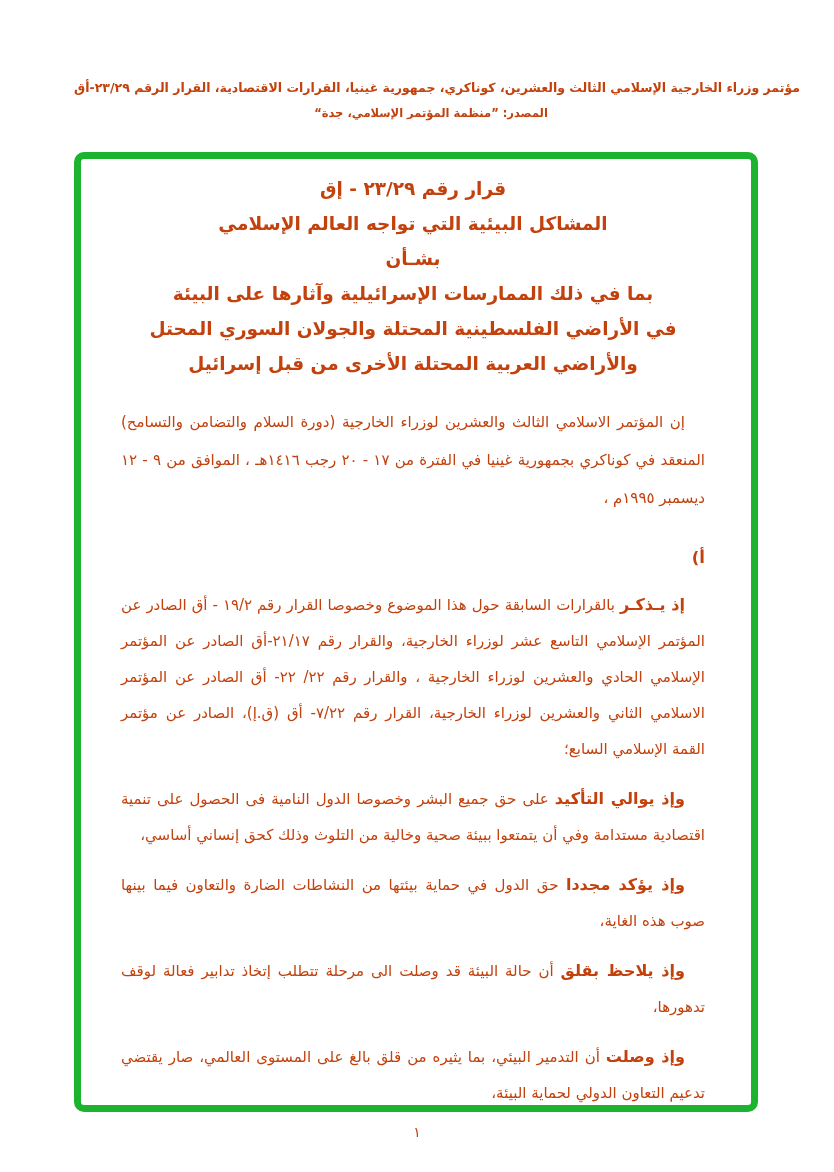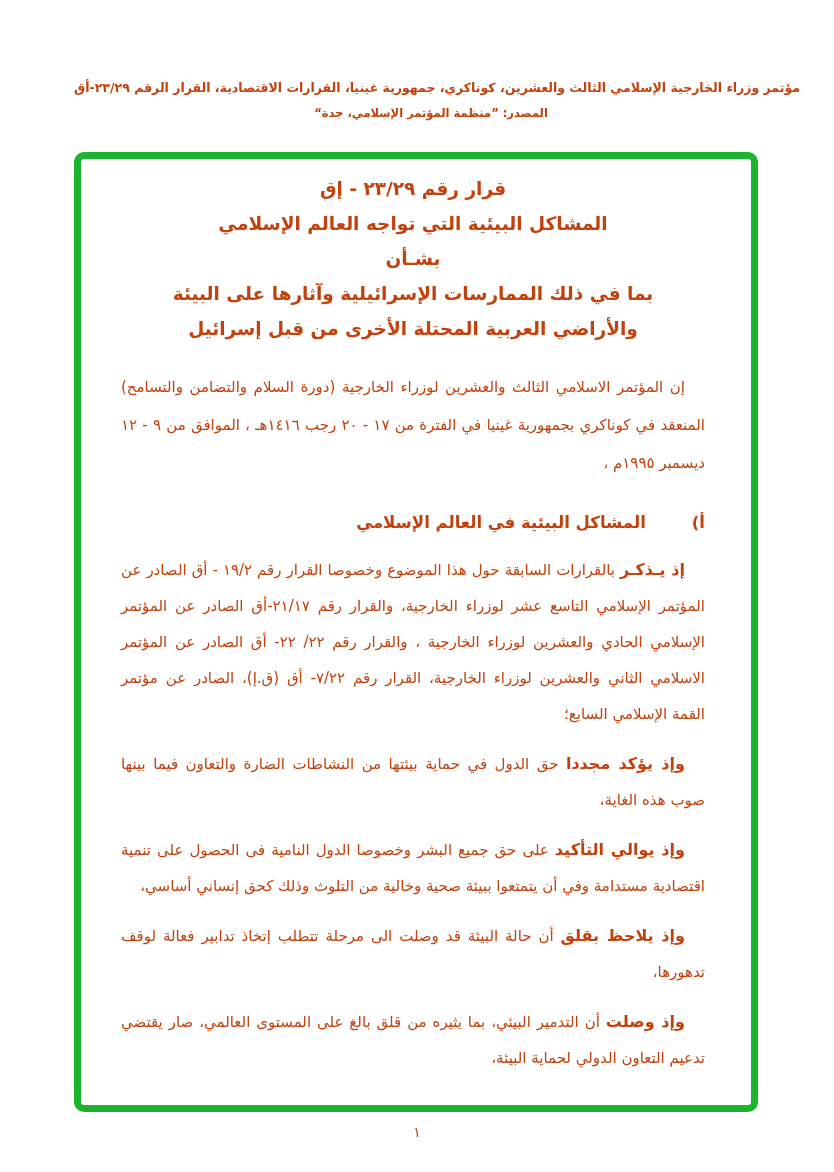--- a/index.html
+++ b/index.html
@@ -104,40 +104,40 @@
 
   <div class="hdr2">المصدر:  ”منظمة المؤتمر الإسلامي، جدة“</div>
 
   <div class="green-box">
 
     <div class="titles">
       <div class="t-line">قرار رقم ٢٣/٢٩ - إق</div>
       <div class="t-line">المشاكل البيئية التي تواجه العالم الإسلامي</div>
       <div class="t-line">بشـأن</div>
       <div class="t-line">بما في ذلك الممارسات الإسرائيلية وآثارها على البيئة</div>
+      <div class="t-line">في الأراضي الفلسطينية المحتلة والجولان السوري المحتل</div>
       <div class="t-line">والأراضي العربية المحتلة الأخرى من قبل إسرائيل</div>
     </div>
 
     <p class="preamble">إن المؤتمر الاسلامي الثالث والعشرين لوزراء الخارجية (دورة السلام والتضامن والتسامح) المنعقد في كوناكري بجمهورية غينيا في الفترة من ١٧ - ٢٠ رجب ١٤١٦هـ ، الموافق من ٩ - ١٢ ديسمبر ١٩٩٥م ،</p>
 
     <div class="section-head">
       <span class="marker">أ)</span>
-      <span>المشاكل البيئية في العالم الإسلامي</span>
     </div>
 
     <p class="recital">
       <span class="lead">إذ يـذكـر</span><span> بالقرارات السابقة حول هذا الموضوع  وخصوصا القرار رقم ١٩/٢ - أق الصادر عن المؤتمر الإسلامي التاسع عشر لوزراء الخارجية، والقرار رقم ٢١/١٧-أق الصادر عن المؤتمر الإسلامي الحادي والعشرين لوزراء الخارجية ، والقرار رقم ٢٢/ ٢٢- أق الصادر عن المؤتمر الاسلامي الثاني والعشرين لوزراء الخارجية، القرار رقم ٧/٢٢- أق (ق.إ)، الصادر عن مؤتمر القمة الإسلامي السابع؛</span>
     </p>
 
     <p class="recital">
-      <span class="lead">وإذ يؤكد مجددا</span><span> حق الدول في حماية بيئتها من النشاطات الضارة والتعاون  فيما بينها صوب هذه الغاية،</span>
+      <span class="lead">وإذ يوالي التأكيد</span><span> على حق جميع البشر وخصوصا الدول النامية فى الحصول على تنمية اقتصادية مستدامة وفي أن يتمتعوا ببيئة صحية وخالية من التلوث وذلك كحق إنساني أساسي،</span>
     </p>
 
     <p class="recital">
-      <span class="lead">وإذ يوالي التأكيد</span><span> على حق جميع البشر وخصوصا الدول النامية فى الحصول على تنمية اقتصادية مستدامة وفي أن يتمتعوا ببيئة صحية وخالية من التلوث وذلك كحق إنساني أساسي،</span>
+      <span class="lead">وإذ يؤكد مجددا</span><span> حق الدول في حماية بيئتها من النشاطات الضارة والتعاون  فيما بينها صوب هذه الغاية،</span>
     </p>
 
     <p class="recital">
       <span class="lead">وإذ يلاحظ بقلق</span><span> أن حالة البيئة قد وصلت الى مرحلة تتطلب إتخاذ تدابير فعالة لوقف تدهورها،</span>
     </p>
 
     <p class="recital">
       <span class="lead">وإذ وصلت</span><span> أن التدمير البيئي، بما يثيره من قلق بالغ على المستوى العالمي، صار يقتضي تدعيم التعاون الدولي لحماية البيئة،</span>
     </p>
 

